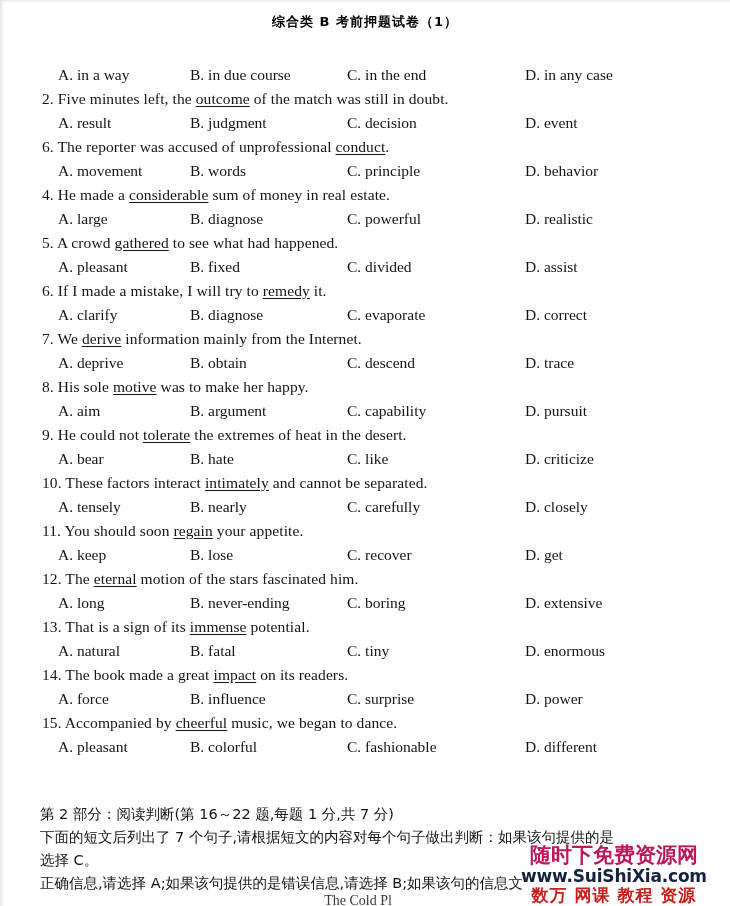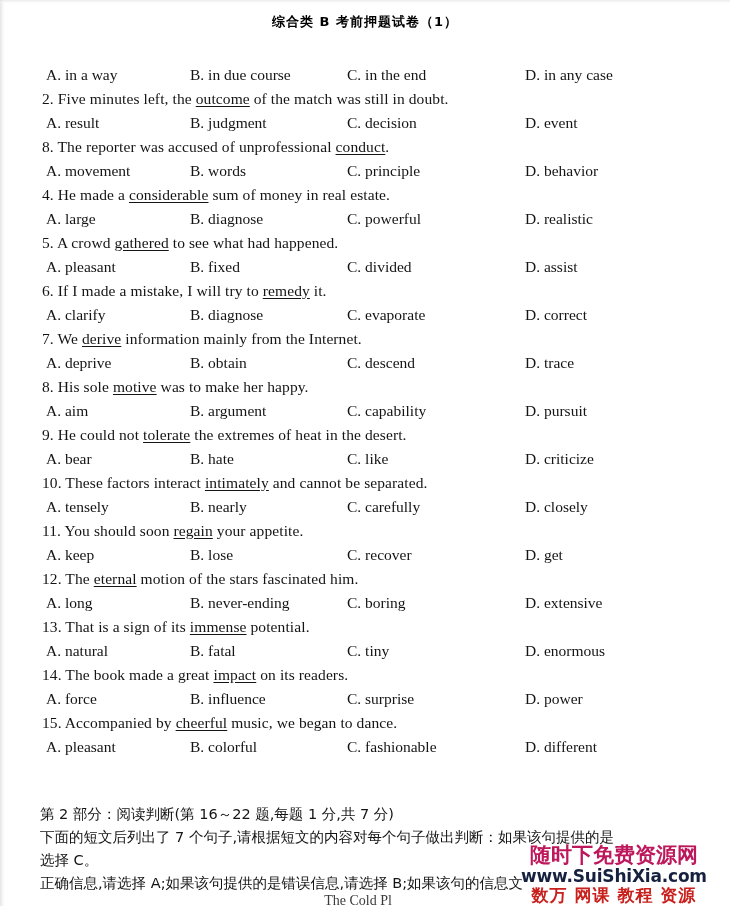--- a/index.html
+++ b/index.html
@@ -78,21 +78,21 @@
     position: relative;
     height: 24px;
   }
   .opt {
     position: absolute;
     top: 0;
     line-height: 24px;
     font-size: 15.5px;
     white-space: nowrap;
   }
-  .opt.a { left: 4px; font-family: Liberation Serif, serif; }
+  .opt.a { left: 16px; font-family: Liberation Serif, serif; }
   .opt.b { left: 148px; }
   .opt.c { left: 305px; }
   .opt.d { left: 483px; }
 
   .section-block {
     position: absolute;
     left: 40px;
     top: 803px;
     width: 660px;
     font-family: "DejaVu Sans", "Liberation Sans", sans-serif;
@@ -172,21 +172,21 @@
         <span class="opt c">C. in the end</span>
         <span class="opt d">D. in any case</span>
       </div>
       <div class="line stem"><span>2. Five minutes left, the </span><u>outcome</u><span> of the match was still in doubt.</span></div>
       <div class="line opts">
         <span class="opt a">A. result</span>
         <span class="opt b">B. judgment</span>
         <span class="opt c">C. decision</span>
         <span class="opt d">D. event</span>
       </div>
-      <div class="line stem"><span>8. The reporter was accused of unprofessional </span><u>conduct</u><span>.</span></div>
+      <div class="line stem"><span>6. The reporter was accused of unprofessional </span><u>conduct</u><span>.</span></div>
       <div class="line opts">
         <span class="opt a">A. movement</span>
         <span class="opt b">B. words</span>
         <span class="opt c">C. principle</span>
         <span class="opt d">D. behavior</span>
       </div>
       <div class="line stem"><span>4. He made a </span><u>considerable</u><span> sum of money in real estate.</span></div>
       <div class="line opts">
         <span class="opt a">A. large</span>
         <span class="opt b">B. diagnose</span>

